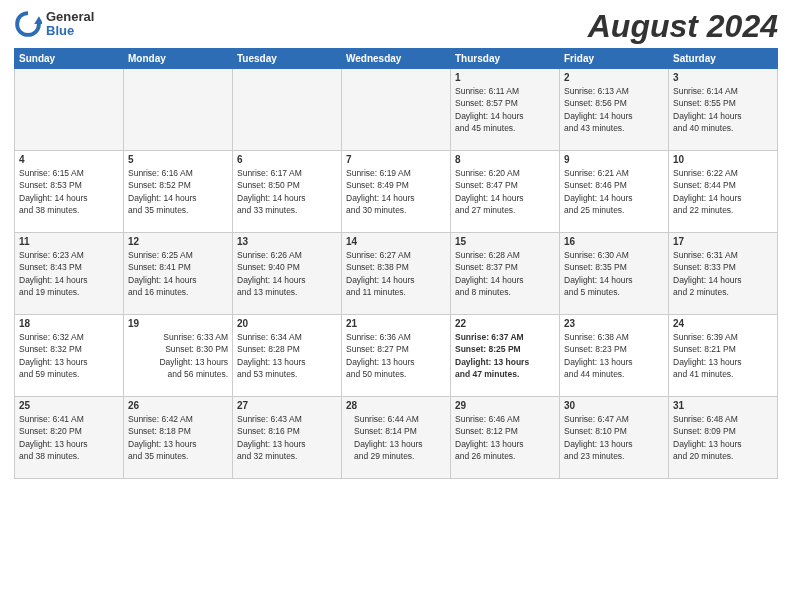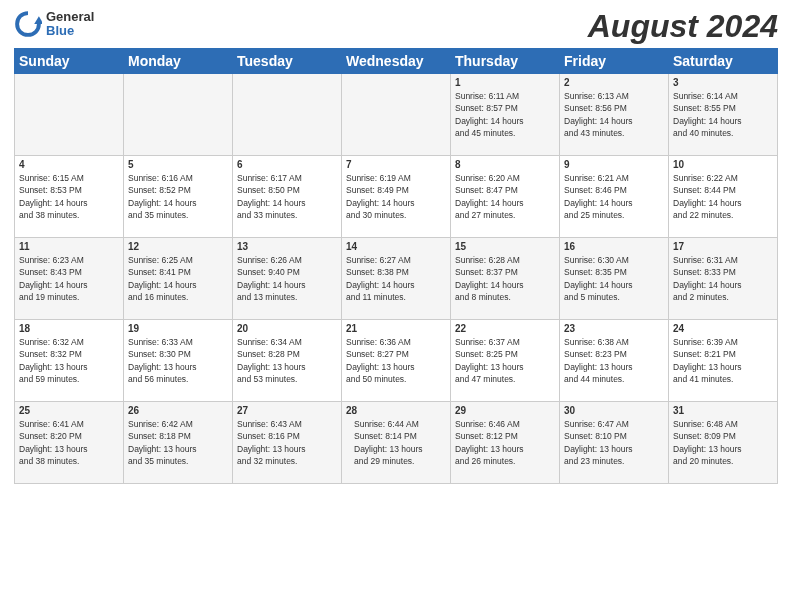--- a/index.html
+++ b/index.html
@@ -55,21 +55,21 @@
       margin-top: 2px;
     }
     .calendar {
       width: 100%;
       border-collapse: collapse;
       table-layout: fixed;
     }
     .calendar thead tr th {
       background-color: #2d6db5;
       color: #fff;
-      font-size: 14px;
+      font-size: 10px;
       font-weight: bold;
       padding: 4px 4px;
       text-align: left;
       border: 1px solid #2d6db5;
     }
     .calendar tbody tr td {
       vertical-align: top;
       font-size: 8.5px;
       color: #333;
       padding: 3px 4px;
@@ -260,42 +260,42 @@
         <tr>
           <td>
             <span class="day-number">18</span>
             <div class="day-info" style="white-space: pre-line;">Sunrise: 6:32 AM
 Sunset: 8:32 PM
 Daylight: 13 hours
 and 59 minutes.</div>
           </td>
           <td>
             <span class="day-number">19</span>
-            <div class="day-info" style="white-space: pre-line;">Sunrise: 6:33 AM
+            <div class="day-info" style="white-space: pre-line; text-align: right;">Sunrise: 6:33 AM
 Sunset: 8:30 PM
 Daylight: 13 hours
 and 56 minutes.</div>
           </td>
           <td>
             <span class="day-number">20</span>
             <div class="day-info" style="white-space: pre-line;">Sunrise: 6:34 AM
 Sunset: 8:28 PM
 Daylight: 13 hours
 and 53 minutes.</div>
           </td>
           <td>
             <span class="day-number">21</span>
             <div class="day-info" style="white-space: pre-line;">Sunrise: 6:36 AM
 Sunset: 8:27 PM
 Daylight: 13 hours
 and 50 minutes.</div>
           </td>
           <td>
             <span class="day-number">22</span>
-            <div class="day-info" style="white-space: pre-line;">Sunrise: 6:37 AM
+            <div class="day-info" style="white-space: pre-line; font-weight: bold;">Sunrise: 6:37 AM
 Sunset: 8:25 PM
 Daylight: 13 hours
 and 47 minutes.</div>
           </td>
           <td>
             <span class="day-number">23</span>
             <div class="day-info" style="white-space: pre-line;">Sunrise: 6:38 AM
 Sunset: 8:23 PM
 Daylight: 13 hours
 and 44 minutes.</div>

